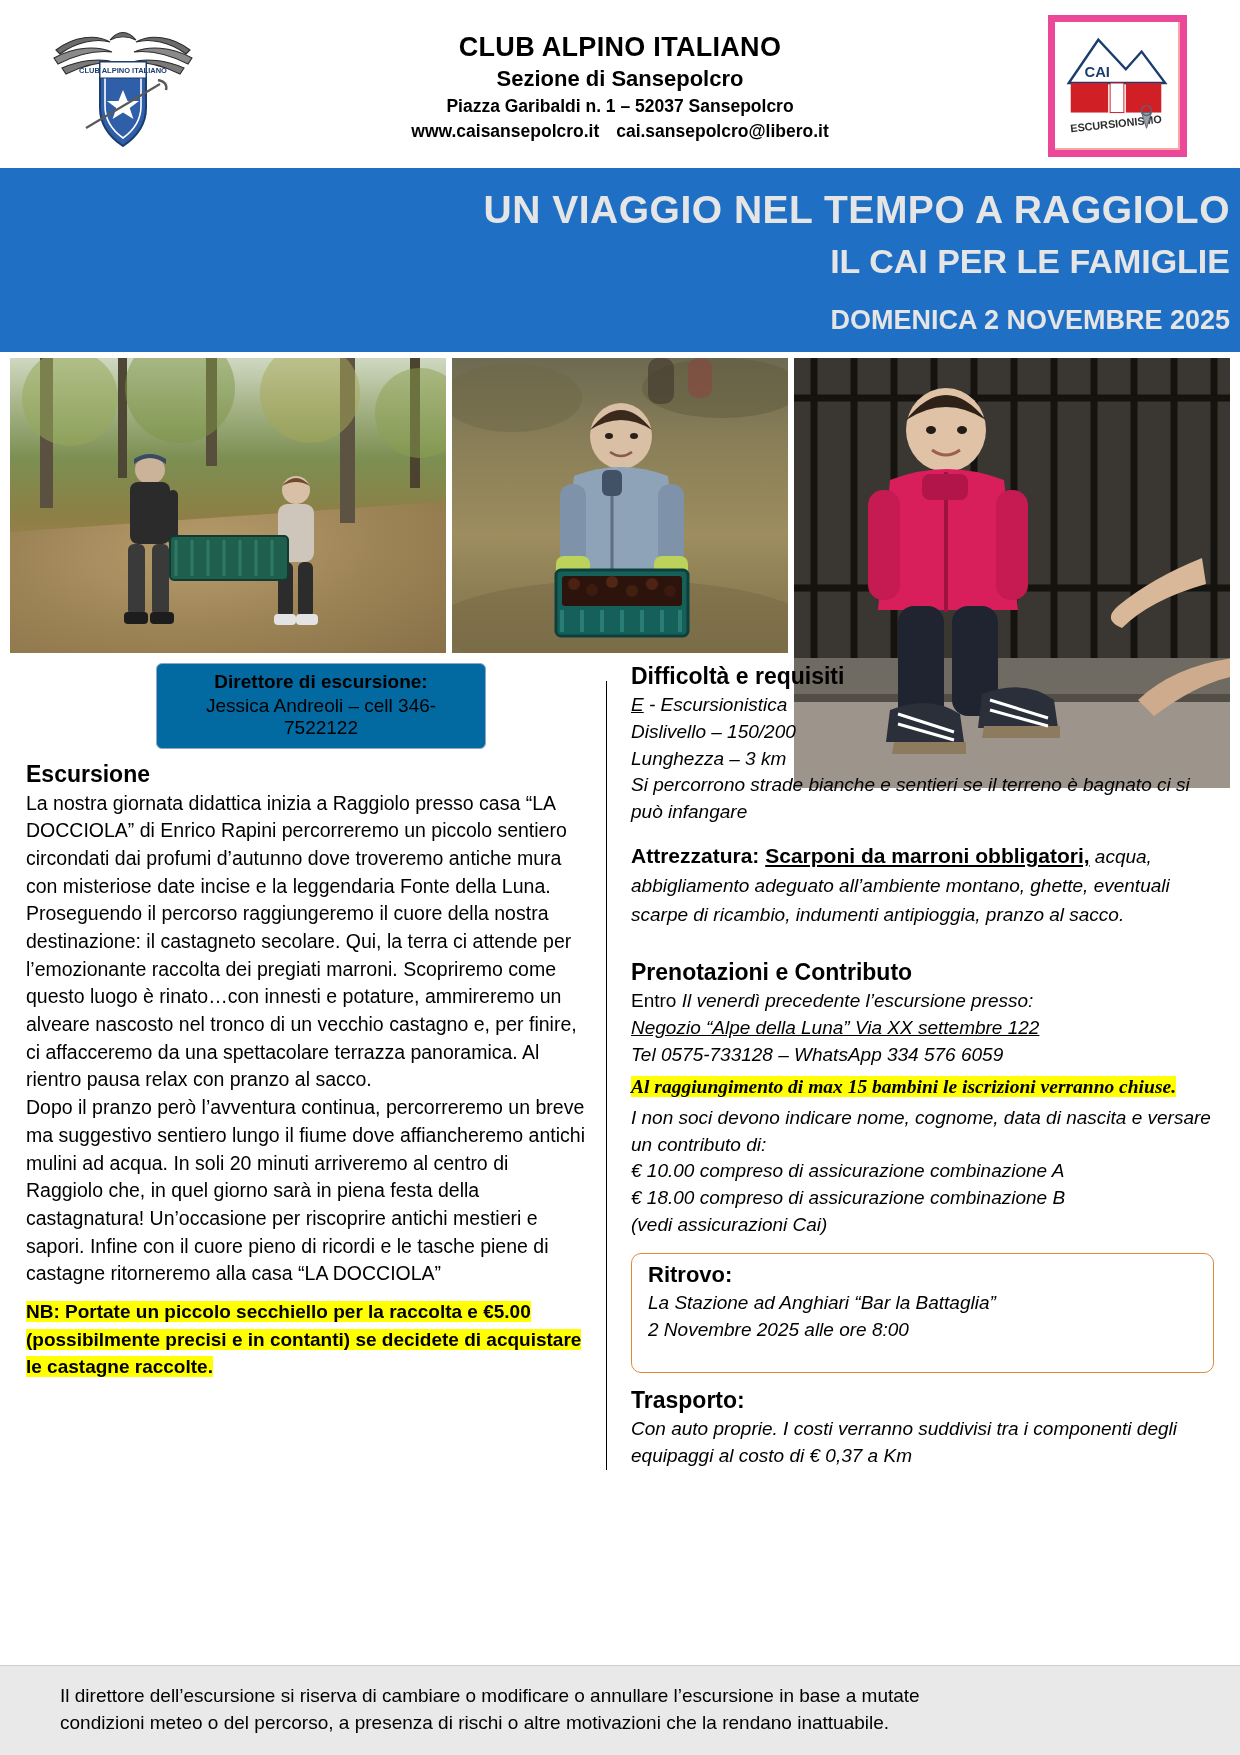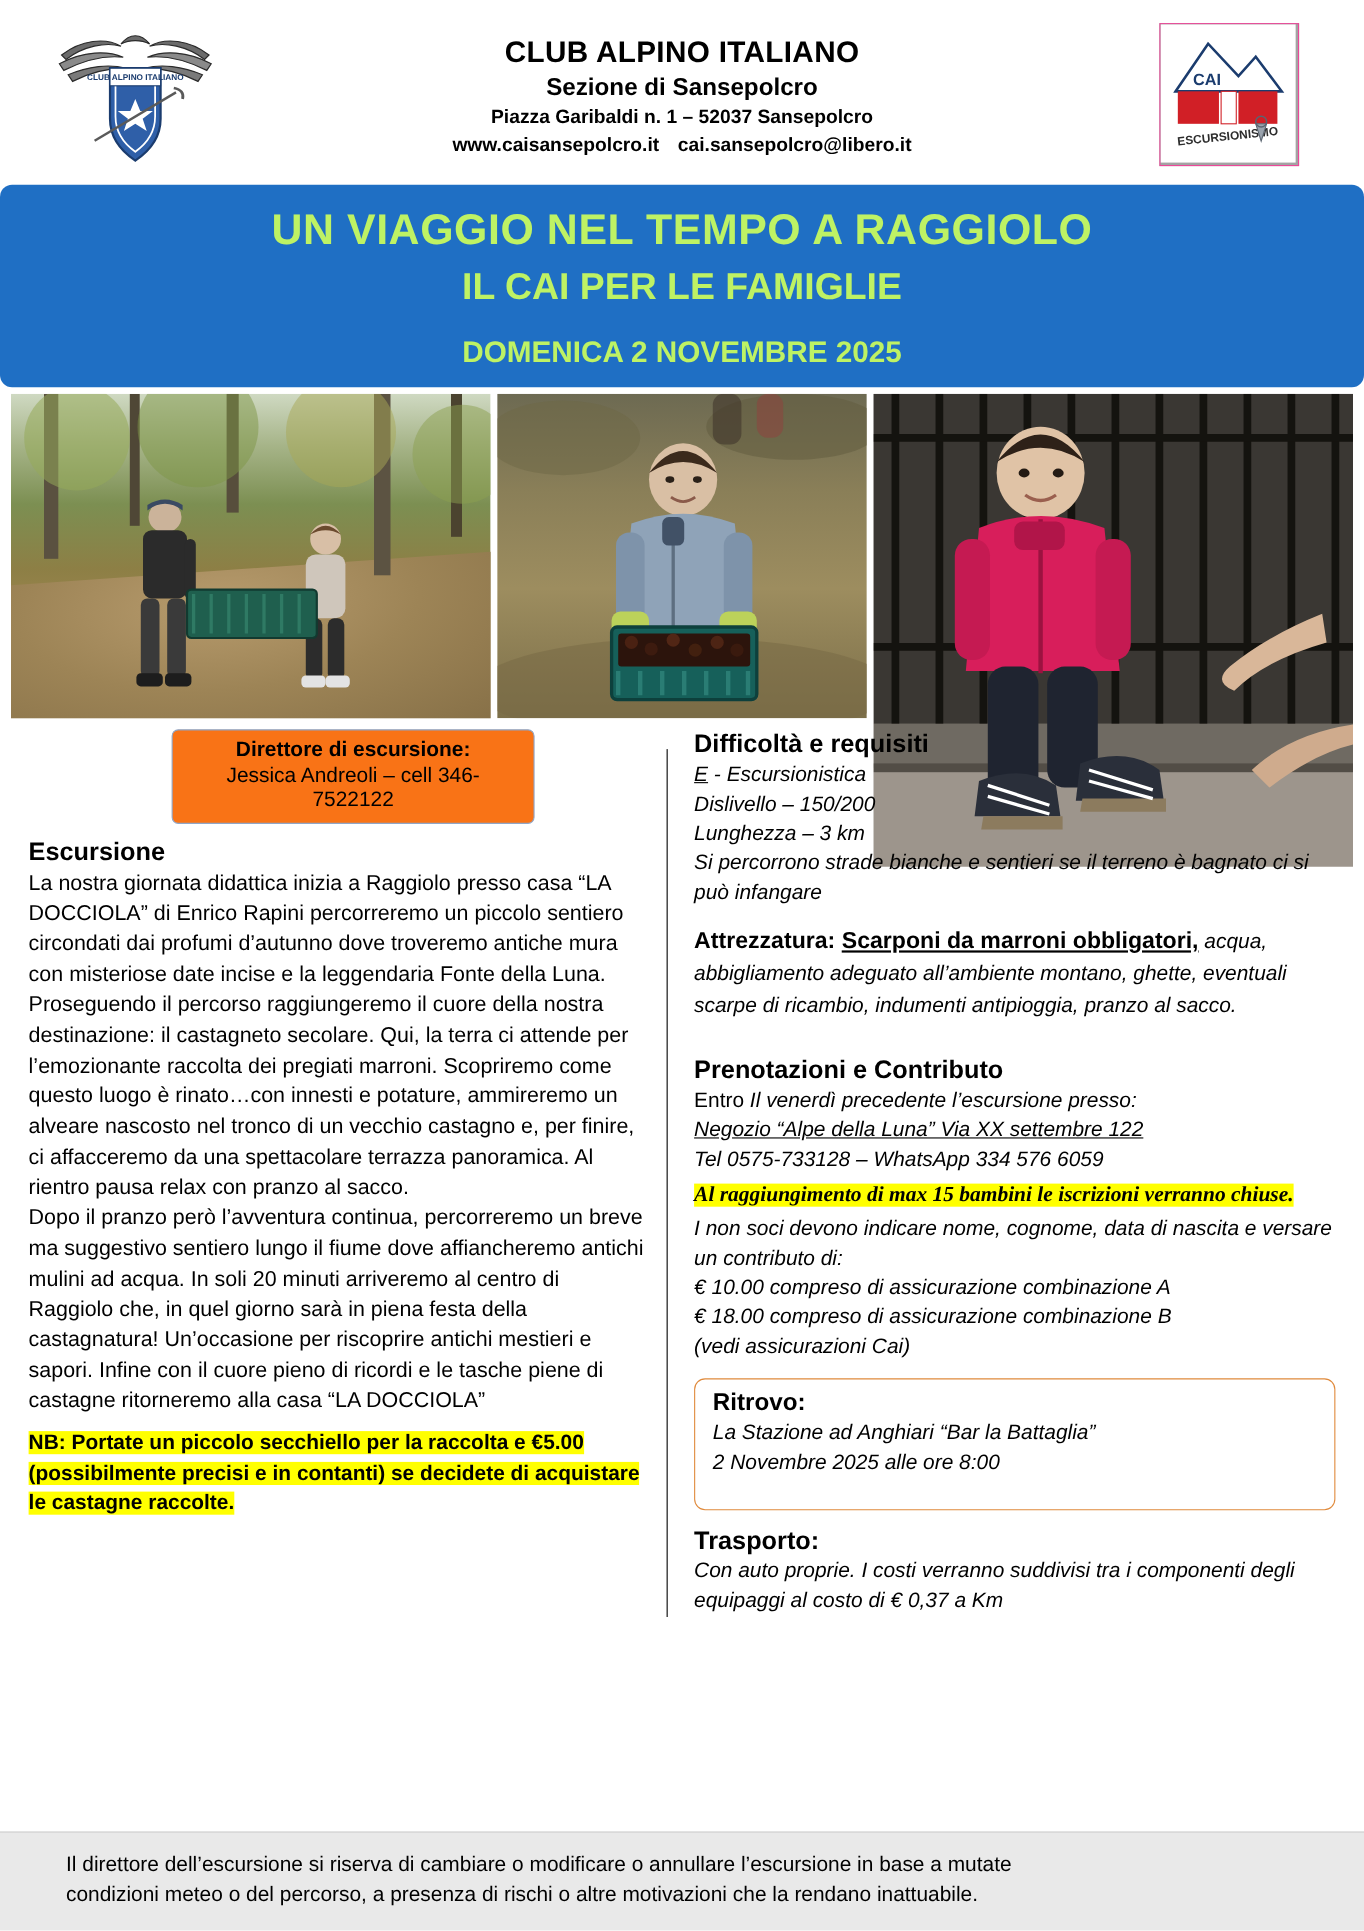--- a/index.html
+++ b/index.html
@@ -64,32 +64,31 @@
     width: 150px;
     height: 140px;
     position: relative;
   }
   .cai-logo svg { display:block; }
 
   
   .esc-badge {
     width: 125px;
     height: 128px;
-    border: 1px solid #ec4899;
-    background: #a3a3a3;
+    border: 7px solid #ec4899;
+    background: #fca5a5;
     position: relative;
   }
 
   
   .title-band {
     background: #1f6fc4;
-    color: #bef264;
-    text-align: center;
+    color: #e5e5e5;
+    text-align: right;
     padding: 18px 10px 16px 10px;
-    border-radius: 11px;
   }
   .title-1 {
     font-size: 39px;
     font-weight: bold;
     letter-spacing: 0.5px;
     line-height: 1.22;
   }
   .title-2 {
     font-size: 34px;
     font-weight: bold;
@@ -164,21 +163,21 @@
     flex: 1;
     padding-left: 14px;
     box-sizing: border-box;
     position: relative;
   }
 
   
   .director-box {
     border: 1px solid #8fa6c8;
     border-radius: 6px;
-    background: #f97316;
+    background: #0369a1;
     padding: 7px 16px 9px 16px;
     margin-left: 130px;
     margin-bottom: 12px;
     text-align: center;
     width: 330px;
     box-sizing: border-box;
   }
   .director-title { font-size: 19px; font-weight: bold; }
   .director-name { font-size: 19px; margin-top: 2px; }
 

